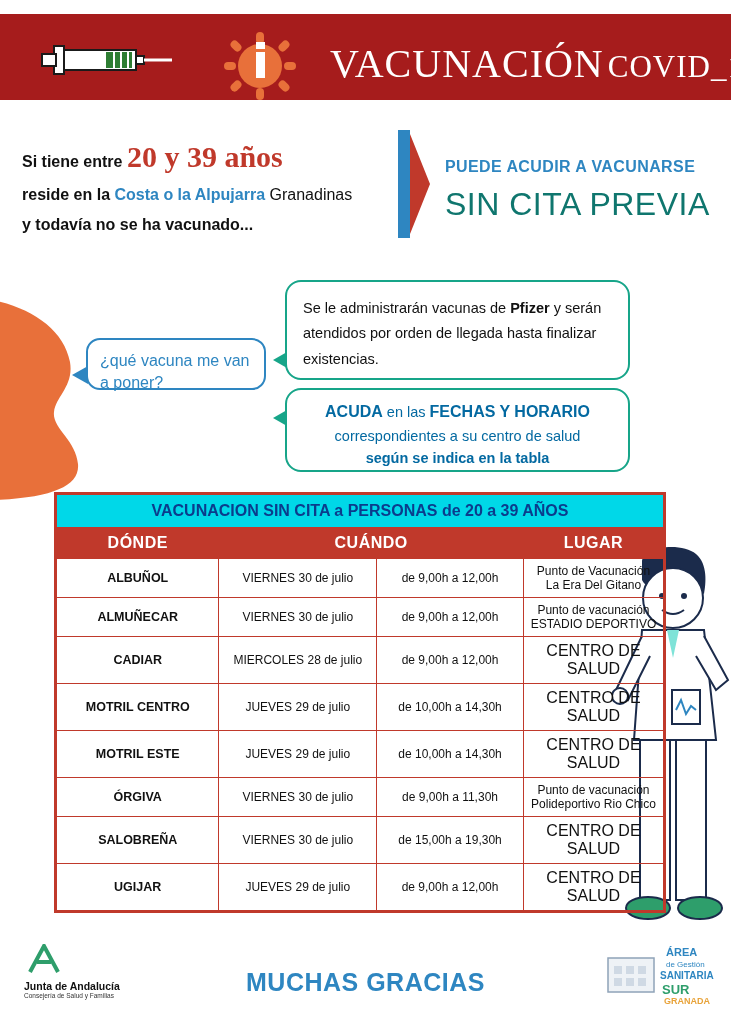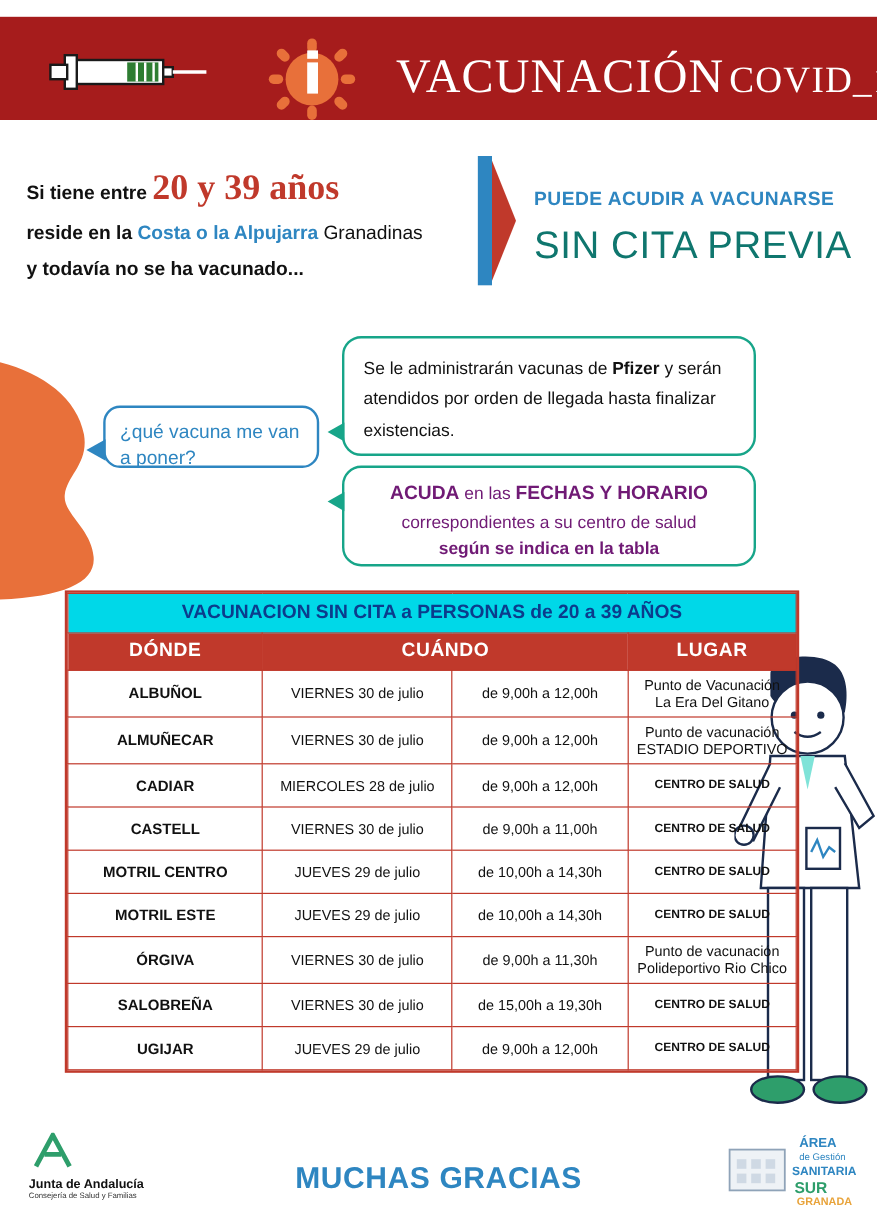--- a/index.html
+++ b/index.html
@@ -78,21 +78,21 @@
     padding:14px 16px; font-size:14.5px; color:#111; line-height:1.75;
   }
   .bubble-g1:after {
     content:""; position:absolute; left:-14px; top:70px;
     border-width:8px 14px 8px 0; border-style:solid;
     border-color:transparent #17A589 transparent transparent;
   }
   .bubble-g2 {
     position:absolute; left:285px; top:388px; width:345px; height:84px;
     border:2px solid #17A589; border-radius:16px; background:#ffffff;
-    padding:10px 14px; font-size:14.5px; color:#701a75; line-height:1.55; text-align:center;
+    padding:10px 14px; font-size:14.5px; color:#0369a1; line-height:1.55; text-align:center;
   }
   .bubble-g2:after {
     content:""; position:absolute; left:-14px; top:20px;
     border-width:8px 14px 8px 0; border-style:solid;
     border-color:transparent #17A589 transparent transparent;
   }
   .b { font-weight:bold; }
 
   
   .doctor { position:absolute; left:612px; top:540px; width:120px; height:400px; }
@@ -114,21 +114,21 @@
   }
   tbody td {
     border:1px solid #C0392B; padding:5px 4px; font-size:12px; color:#111;
     text-align:center; height:36px;
   }
   tbody td.where { font-weight:bold; font-size:12.5px; width:172px; }
   tbody td.when { width:168px; font-size:12px; }
   tbody td.hour { width:160px; font-size:12px; }
   tbody td.place { width:148px; font-size:12px; }
   tbody td.place .strong { font-weight:normal; }
-  tbody td.place .centro { font-weight:bold; font-size:10px; }
+  tbody td.place .centro { font-weight:normal; font-size:16px; }
 
   
   .footer-thanks {
     position:absolute; left:0; top:968px; width:731px; text-align:center;
     color:#2E86C1; font-size:25px; font-weight:bold; letter-spacing:.5px;
   }
   .junta { position:absolute; left:24px; top:944px; width:150px; }
   .junta .jl { font-size:10.5px; font-weight:bold; color:#111; margin-top:2px; }
   .junta .js { font-size:6.5px; color:#333; }
   .area-logo { position:absolute; left:604px; top:940px; width:118px; height:70px; }
@@ -268,28 +268,20 @@
         </tr>
         <tr>
           <td class="where">CADIAR</td>
           <td class="when">MIERCOLES 28 de julio</td>
           <td class="hour">de 9,00h a 12,00h</td>
           <td class="place">
             <div class="centro">CENTRO DE SALUD</div>
           </td>
         </tr>
         <tr>
-          <td class="where">CASTELL</td>
-          <td class="when">VIERNES 30 de julio</td>
-          <td class="hour">de 9,00h a 11,00h</td>
-          <td class="place">
-            <div class="centro">CENTRO DE SALUD</div>
-          </td>
-        </tr>
-        <tr>
           <td class="where">MOTRIL CENTRO</td>
           <td class="when">JUEVES 29 de julio</td>
           <td class="hour">de 10,00h a 14,30h</td>
           <td class="place">
             <div class="centro">CENTRO DE SALUD</div>
           </td>
         </tr>
         <tr>
           <td class="where">MOTRIL ESTE</td>
           <td class="when">JUEVES 29 de julio</td>

